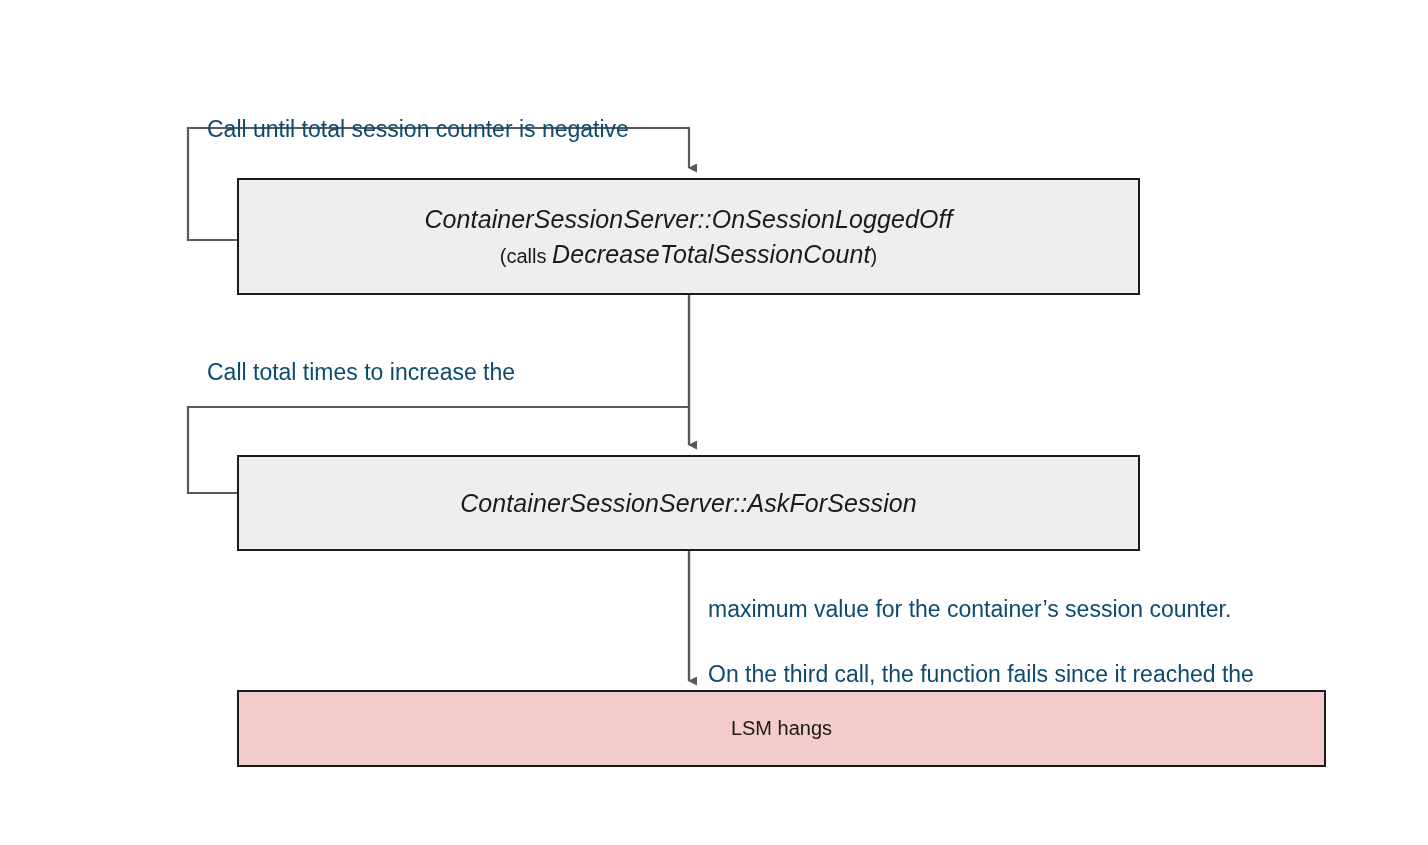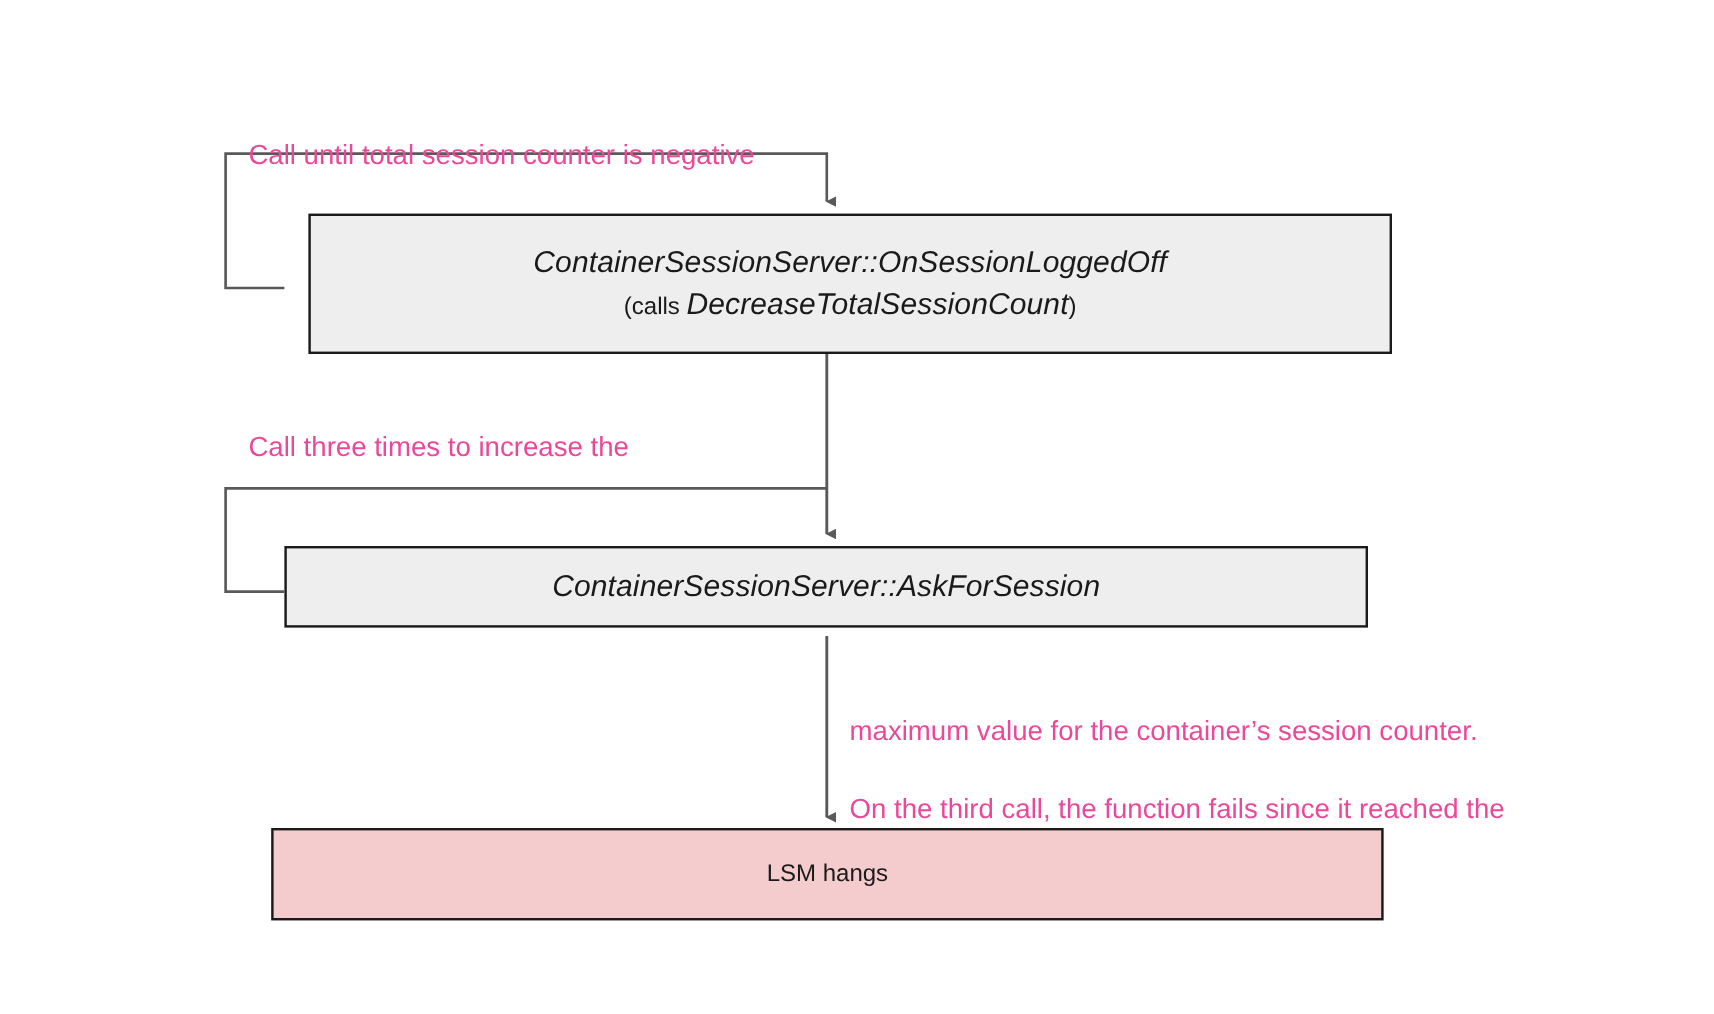--- a/index.html
+++ b/index.html
@@ -70,21 +70,21 @@
   .plain {
     font-style: normal;
     font-size: 20px;
   }
 
   
   .annotation {
     position: absolute;
     font-size: 23px;
     line-height: 1.41;
-    color: #ec4899;
+    color: #0c4a6e;
     white-space: pre-line;
   }
 
   .annotation-line {
     display: block;
     white-space: nowrap;
   }
 </style>
 </head>
 <body>
@@ -112,38 +112,38 @@
 
     <g>
       <path d="M 689 530 L 689 681" fill="none" stroke="#595959" stroke-width="2.4" marker-end="url(#arrowhead)"></path>
     </g>
   </svg>
 
   <div class="annotation" style="left:207px; top:81px; width:560px;">
     <span class="annotation-line">Call until total session counter is negative</span>
   </div>
 
-  <div class="node node-process" style="left:237px; top:178px; width:903px; height:117px;margin-left:20px;">
+  <div class="node node-process" style="left:237px; top:178px; width:903px; height:117px;">
     <span class="node-line mono-italic">ContainerSessionServer::OnSessionLoggedOff</span>
     <span class="node-line">
       <span class="plain">(calls </span><span class="mono-italic">DecreaseTotalSessionCount</span><span class="plain">)</span>
     </span>
   </div>
 
   <div class="annotation" style="left:207px; top:324px; width:520px;">
-    <span class="annotation-line">Call three times to increase the</span>
+    <span class="annotation-line">Call total times to increase the</span>
   </div>
 
-  <div class="node node-process" style="left:237px; top:455px; width:903px; height:68px;">
+  <div class="node node-process" style="left:237px; top:455px; width:903px; height:96px;">
     <span class="node-line mono-italic">ContainerSessionServer::AskForSession</span>
   </div>
 
   <div class="annotation" style="left:708px; top:561px; width:610px;">
     <span class="annotation-line">maximum value for the container’s session counter.</span>
     <span class="annotation-line">On the third call, the function fails since it reached the</span>
     <span class="annotation-line">The function doesn’t exit the critical section.</span>
   </div>
 
-  <div class="node node-terminal" style="left:226px; top:690px; width:927px; height:77px;">
+  <div class="node node-terminal" style="left:237px; top:690px; width:1089px; height:77px;">
     <span class="node-line plain">LSM hangs</span>
   </div>
 
 </div>
 
 </body></html>

